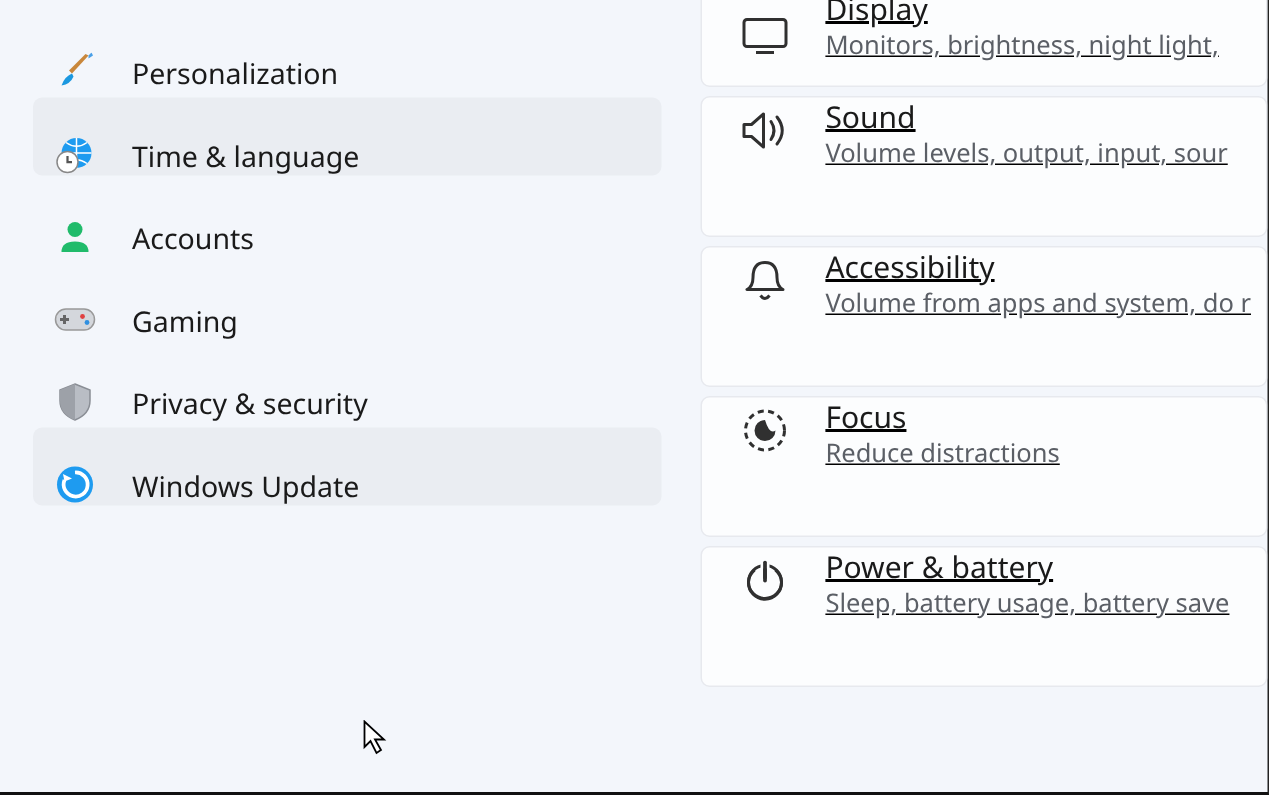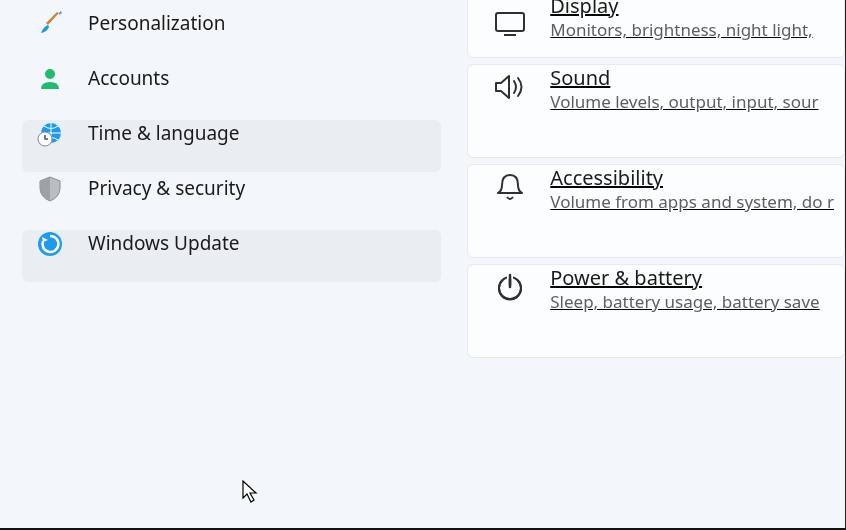--- a/index.html
+++ b/index.html
@@ -14,21 +14,21 @@
   .layout { display: flex; height: 100%; }
   .sidebar {
     width: 470px;
     padding: 10px 20px 10px 22px;
     display: flex;
     flex-direction: column;
     gap: 3px;
   }
   .nav-item {
     display: flex;
-    align-items: flex-start;
+    align-items: flex-end;
     height: 52px;
     border-radius: 6px;
     padding: 0 14px;
     cursor: pointer;
   }
   .nav-item.hover { background: #eaedf2; }
   .nav-item .icon {
     width: 28px; height: 28px;
     display: inline-flex; align-items: center; justify-content: center;
     margin-right: 24px;
@@ -89,42 +89,53 @@
         <svg width="26" height="26" viewBox="0 0 26 26">
           <path d="M22 2 L11 14 L9 12 L20 1 Z" fill="#c9873b"></path>
           <path d="M22 2 L24 0 L25 2 L22 4 Z" fill="#4aa0e8"></path>
           <path d="M11 14 Q6 16 4 22 Q10 21 12 16 Z" fill="#1b98e0"></path>
         </svg>
       </span>
       <span class="label">Personalization</span>
     </div>
 
 
-    <div class="nav-item">
-      <span class="icon">
-        <svg width="24" height="24" viewBox="0 0 24 24">
-          <circle cx="12" cy="7" r="5" fill="#20bb6b"></circle>
-          <path d="M3 22 Q3 15 12 15 Q21 15 21 22 Z" fill="#20bb6b"></path>
-        </svg>
-      </span>
-      <span class="label">Accounts</span>
-    </div>
-
     <div class="nav-item hover">
       <span class="icon">
         <svg width="26" height="26" viewBox="0 0 26 26">
           <circle cx="14" cy="12" r="10" fill="#1e9bf0"></circle>
           <path d="M4 12 h20 M14 2 v20 M7 5 Q14 10 21 5 M7 19 Q14 14 21 19" stroke="#fff" stroke-width="1" fill="none"></path>
           <circle cx="8" cy="18" r="7" fill="#fff" stroke="#888" stroke-width="1"></circle>
           <path d="M8 14 v4 h3" stroke="#555" stroke-width="1.5" fill="none"></path>
         </svg>
       </span>
       <span class="label">Time &amp; language</span>
     </div>
 
+    <div class="nav-item">
+      <span class="icon">
+        <svg width="24" height="24" viewBox="0 0 24 24">
+          <circle cx="12" cy="7" r="5" fill="#20bb6b"></circle>
+          <path d="M3 22 Q3 15 12 15 Q21 15 21 22 Z" fill="#20bb6b"></path>
+        </svg>
+      </span>
+      <span class="label">Accounts</span>
+    </div>
+
+    <div class="nav-item">
+      <span class="icon">
+        <svg width="28" height="20" viewBox="0 0 28 20">
+          <rect x="1" y="3" width="26" height="14" rx="7" fill="#d4d7dc" stroke="#999"></rect>
+          <path d="M7 7 v6 M4 10 h6" stroke="#666" stroke-width="2"></path>
+          <circle cx="19" cy="8" r="1.6" fill="#e04040"></circle>
+          <circle cx="22" cy="12" r="1.6" fill="#3090e0"></circle>
+        </svg>
+      </span>
+      <span class="label">Gaming</span>
+    </div>
 
 
     <div class="nav-item">
       <span class="icon">
         <svg width="22" height="26" viewBox="0 0 22 26">
           <path d="M11 1 L21 5 V12 Q21 21 11 25 Q1 21 1 12 V5 Z" fill="#b9bdc4" stroke="#8a8e95"></path>
           <path d="M11 1 V25 Q1 21 1 12 V5 Z" fill="#9da1a8"></path>
         </svg>
       </span>
       <span class="label">Privacy &amp; security</span>
@@ -177,20 +188,32 @@
           <path d="M15 4 q-8 0 -8 10 q0 6 -4 8 h24 q-4 -2 -4 -8 q0 -10 -8 -10 Z" fill="none" stroke="#303030" stroke-width="2" stroke-linejoin="round"></path>
           <path d="M12 26 q3 4 6 0" fill="none" stroke="#303030" stroke-width="2"></path>
         </svg>
       </span>
       <div class="card-text">
         <span class="card-title">Accessibility</span>
         <span class="card-sub">Volume from apps and system, do r</span>
       </div>
     </div>
 
+    <div class="card">
+      <span class="cicon">
+        <svg width="32" height="32" viewBox="0 0 32 32">
+          <circle cx="16" cy="16" r="13" fill="none" stroke="#303030" stroke-width="2" stroke-dasharray="4 3"></circle>
+          <path d="M16 9 a7 7 0 1 0 7 7 q-4 3 -7 -7 Z" fill="#303030"></path>
+        </svg>
+      </span>
+      <div class="card-text">
+        <span class="card-title">Focus</span>
+        <span class="card-sub">Reduce distractions</span>
+      </div>
+    </div>
 
     <div class="card">
       <span class="cicon">
         <svg width="30" height="30" viewBox="0 0 30 30">
           <circle cx="15" cy="16" r="11" fill="none" stroke="#303030" stroke-width="2"></circle>
           <path d="M15 4 v11" stroke="#303030" stroke-width="2.5" stroke-linecap="round"></path>
           <rect x="12" y="3" width="6" height="4" fill="#fcfdfe"></rect>
           <path d="M15 3 v10" stroke="#303030" stroke-width="2.5" stroke-linecap="round"></path>
           <path d="M8 8 a11 11 0 1 0 14 0" fill="none" stroke="#303030" stroke-width="2"></path>
         </svg>

